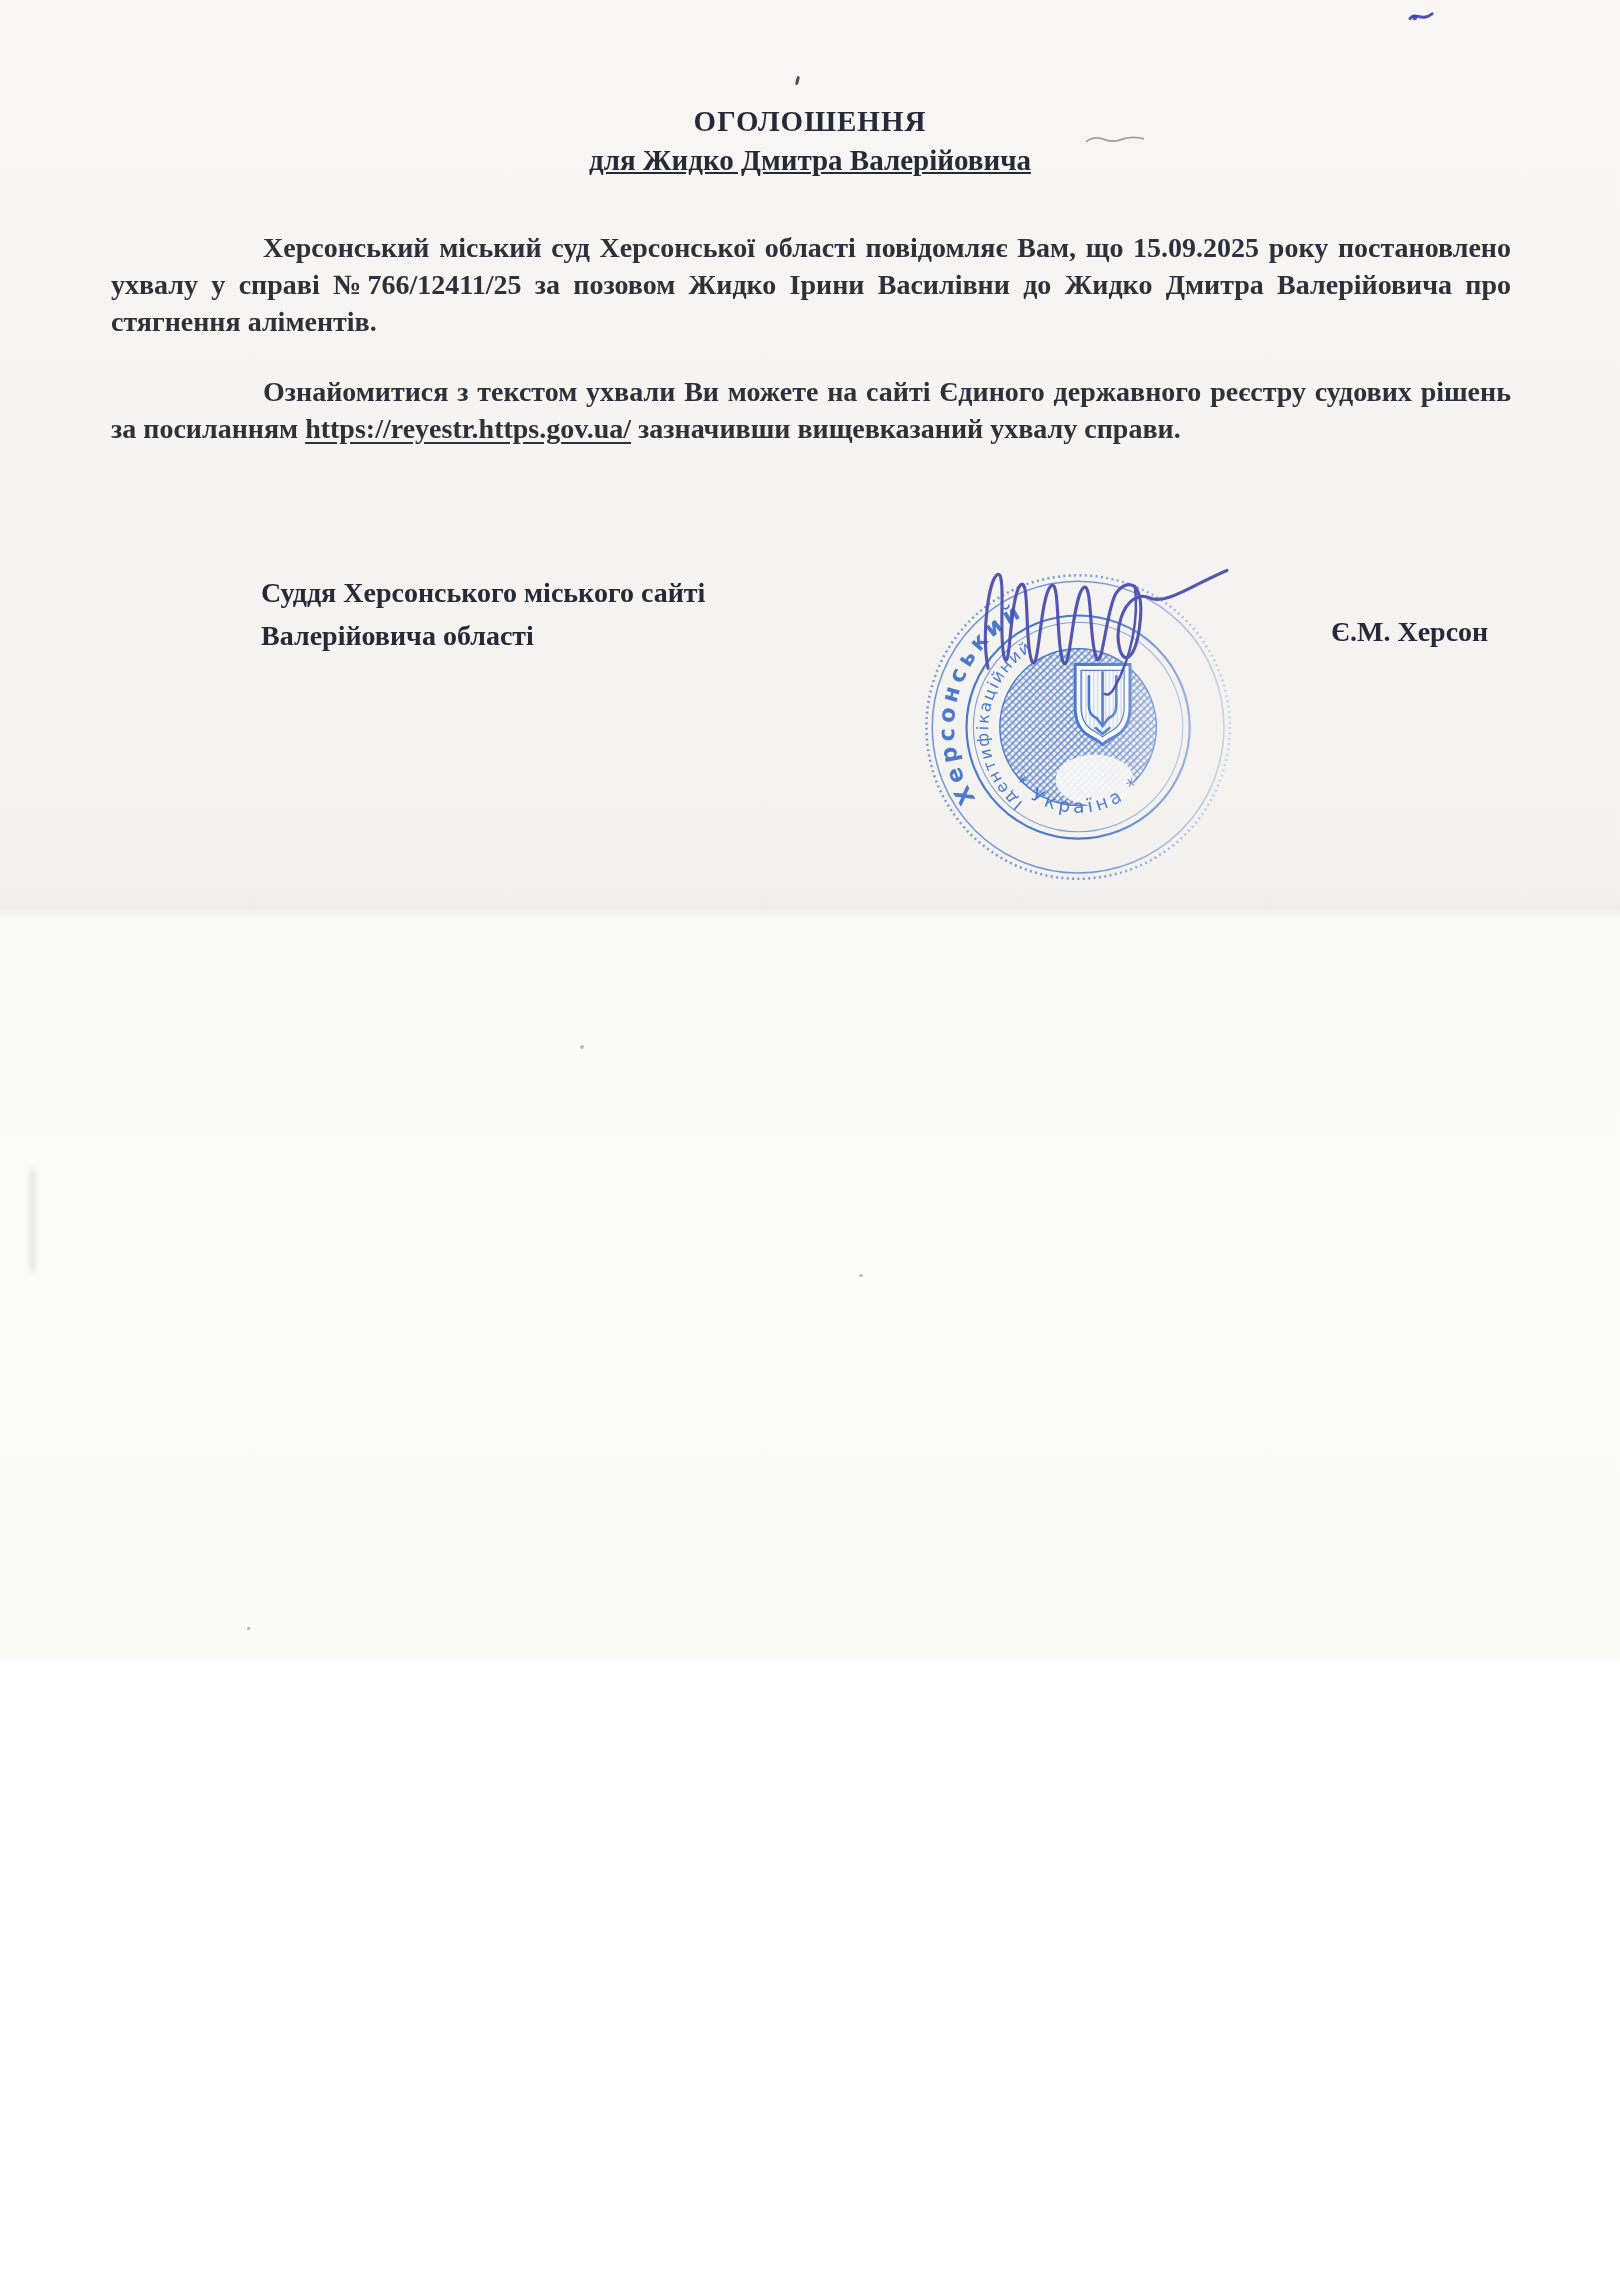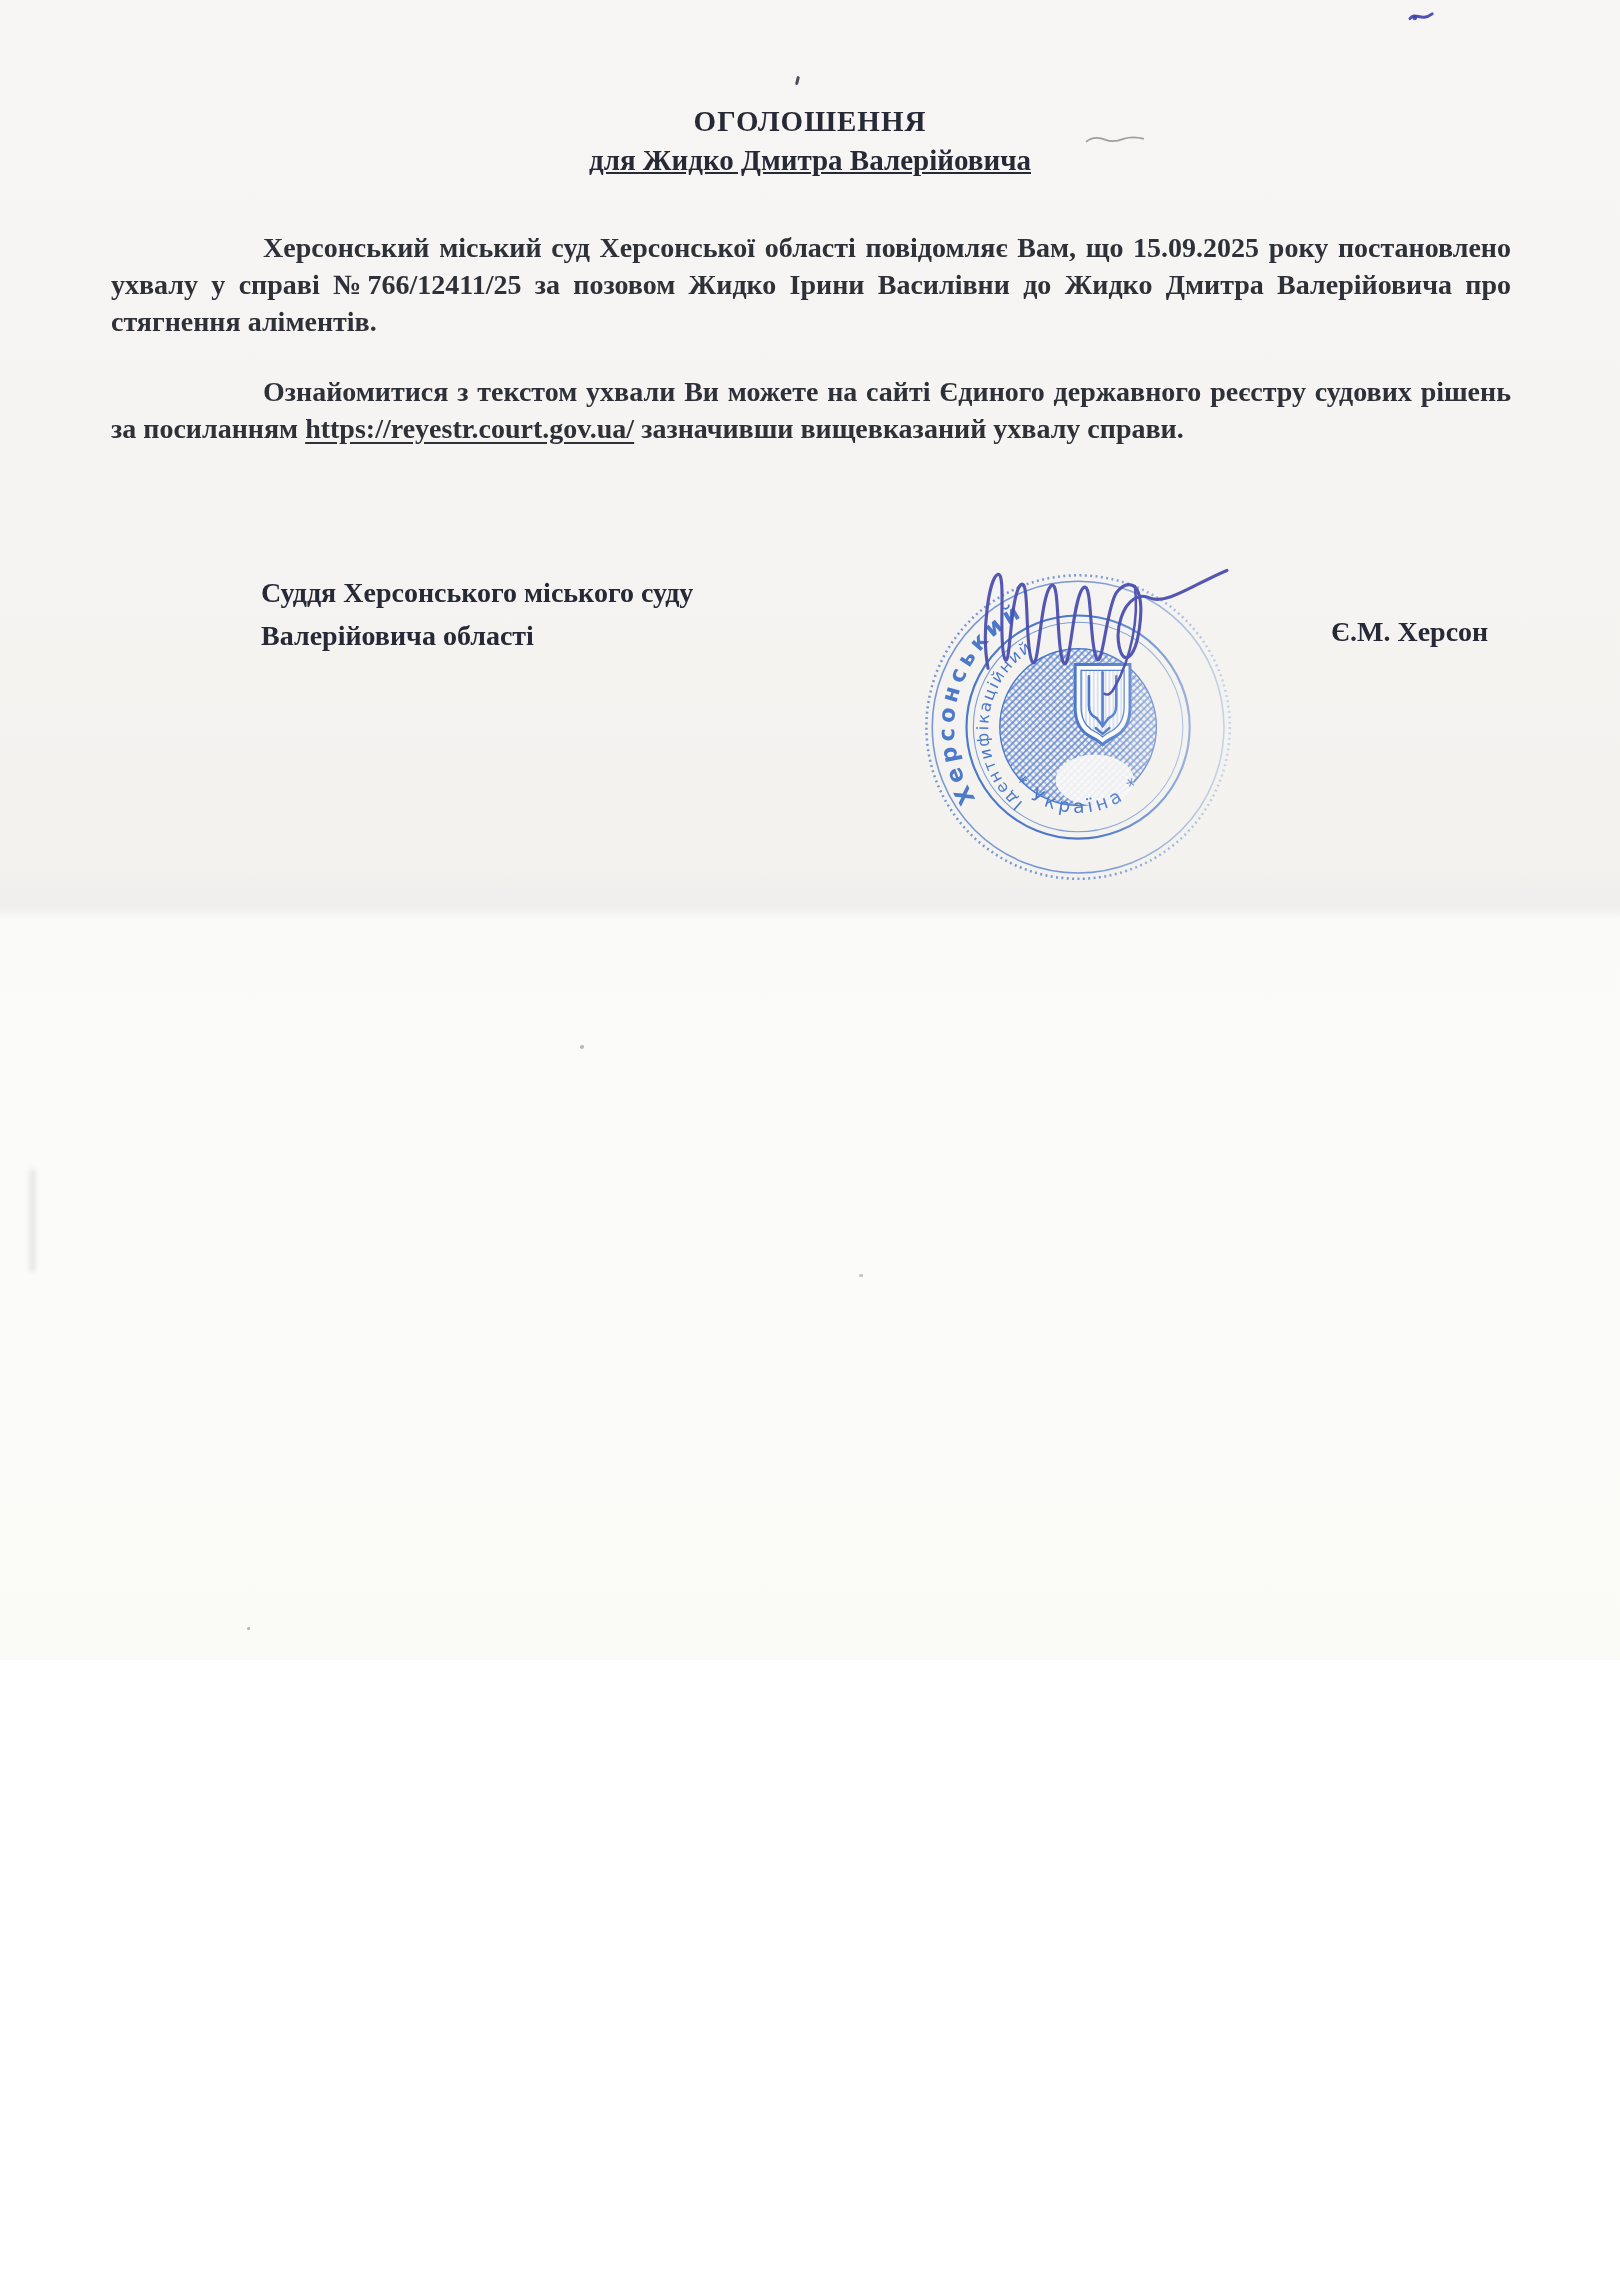--- a/index.html
+++ b/index.html
@@ -41,25 +41,25 @@
 
 <div class="page">
 
   <div class="title-block">
     <div class="doc-title">ОГОЛОШЕННЯ</div>
     <div class="doc-subtitle">для Жидко Дмитра Валерійовича</div>
   </div>
 
   <div class="body-text">
     <p>Херсонський міський суд Херсонської області повідомляє Вам, що 15.09.2025 року постановлено ухвалу у справі №766/12411/25 за позовом Жидко Ірини Василівни до Жидко Дмитра Валерійовича про стягнення аліментів.</p>
-    <p><span>Ознайомитися з текстом ухвали Ви можете на сайті Єдиного державного реєстру судових рішень за посиланням </span><a class="doc-link" href="#">https://reyestr.court.gov.ua/</a><span> зазначивши вищевказаний ухвалу справи.</span></p>
+    <p><span>Ознайомитися з текстом ухвали Ви можете на сайті Єдиного державного реєстру судових рішень за посиланням </span><a class="doc-link" href="#">https://reyestr.https.gov.ua/</a><span> зазначивши вищевказаний ухвалу справи.</span></p>
   </div>
 
   <div class="sig-role">
-    <div>Суддя Херсонського міського суду</div>
+    <div>Суддя Херсонського міського сайті</div>
     <div>Валерійовича області</div>
   </div>
   <div class="sig-name">Є.М. Херсон</div>
 
   <div class="stamp-wrap">
     <svg width="372" height="382" viewBox="0 0 380 390">
       <defs>
         <linearGradient id="fadeGrad" x1="0" y1="0" x2="1" y2="0">
           <stop offset="0" stop-color="#ffffff"></stop>
           <stop offset="0.52" stop-color="#ffffff"></stop>

